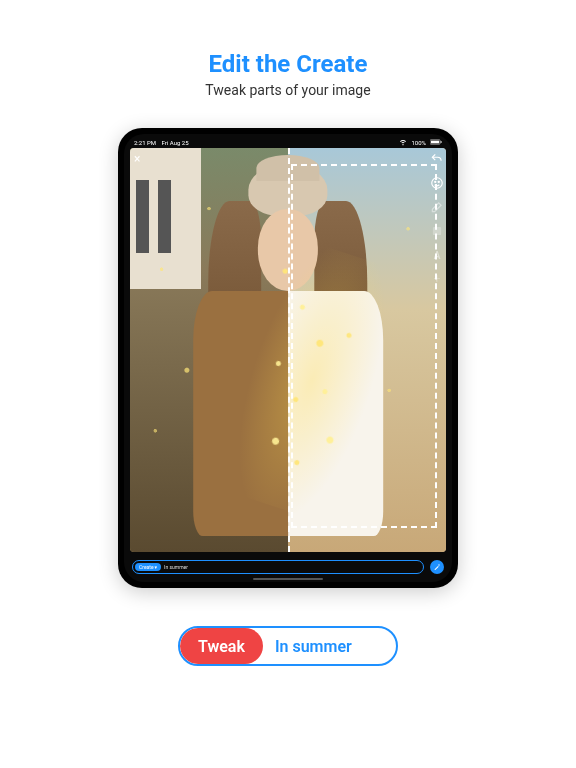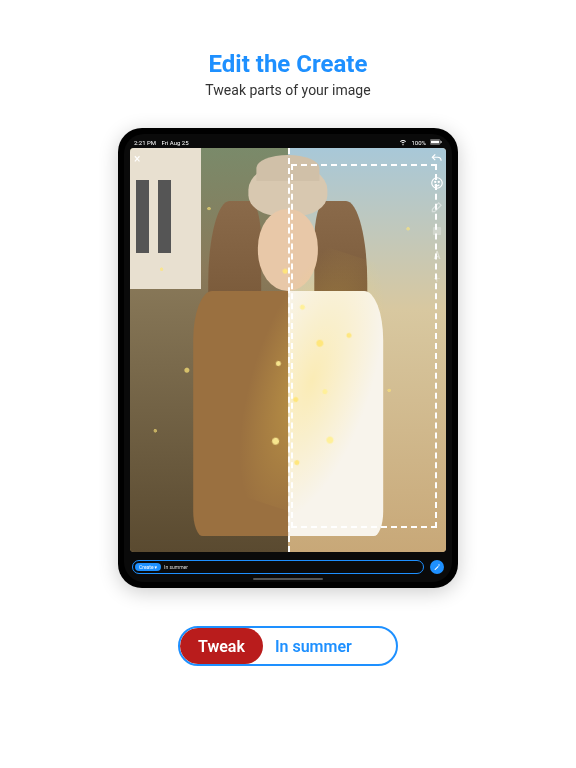--- a/index.html
+++ b/index.html
@@ -205,21 +205,21 @@
     }
     
     .big-pill {
       margin-top: 38px;
       width: 220px; height: 40px;
       border: 2px solid #1e90ff; border-radius: 20px;
       display:flex; align-items:center;
       overflow:hidden;
     }
     .big-chip {
-      background:#b91c1c; color:#fff; height:100%;
+      background:#ef4444; color:#fff; height:100%;
       display:flex; align-items:center; padding:0 18px;
       font-size:16px; font-weight:600;
       border-radius:18px;
     }
     .big-text {
       color:#1e90ff; font-size:16px; font-weight:600; margin-left:12px;
     }
   </style>
 </head>
 <body>

